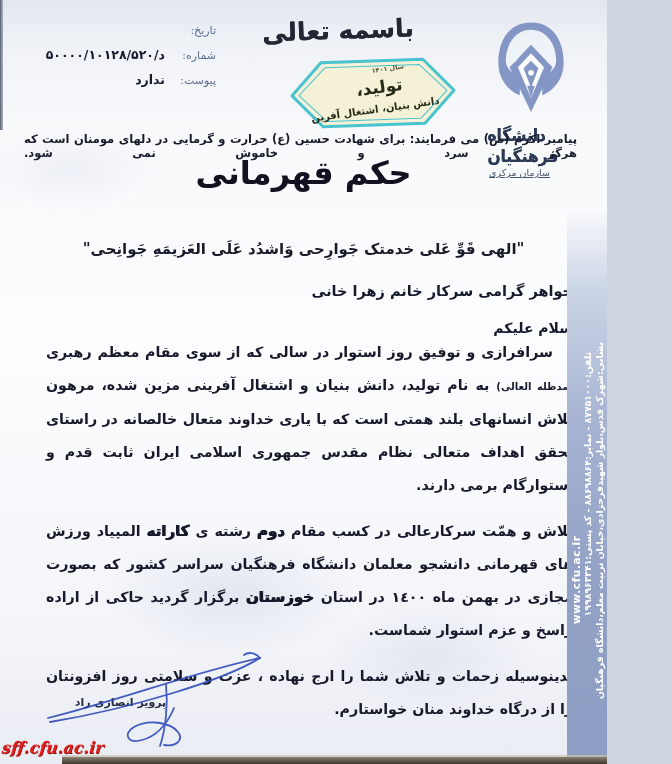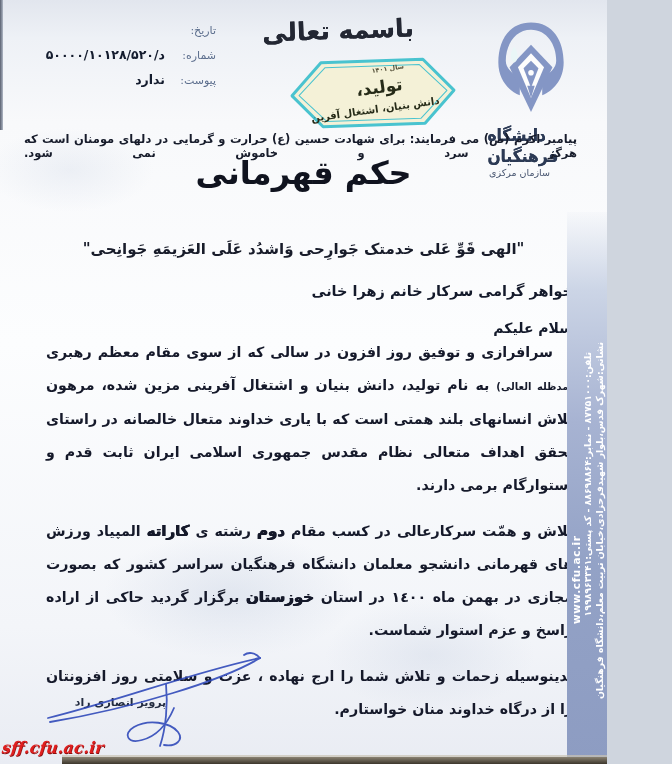--- a/index.html
+++ b/index.html
@@ -20,21 +20,21 @@
   .meta-value{font-size:12.5px;font-weight:bold;color:#141c2e;direction:ltr;unicode-bidi:isolate;}
   
   .bismillah{position:absolute;top:16px;left:250px;width:176px;text-align:center;
     font-size:25px;font-weight:bold;color:#232733;transform:rotate(-2deg);
     text-shadow:0 0 .5px #232733;}
   .seal{position:absolute;top:58px;left:288px;width:170px;height:70px;transform:rotate(-2deg);}
   
   .logo{position:absolute;top:18px;right:10px;width:108px;text-align:left;}
   .logo-name{font-size:15px;font-weight:bold;color:#2c3a55;transform:scale(1.03,1.15);margin-top:2px;
     text-shadow:0 0 .4px #2c3a55;}
-  .logo-org{font-size:9.5px;color:#46546f;margin-top:3px;letter-spacing:1px;}
+  .logo-org{font-size:9.5px;color:#46546f;margin-top:3px;letter-spacing:1px;text-decoration:underline;}
   
   .hadith{position:absolute;top:132px;right:30px;left:24px;font-size:11.5px;font-weight:bold;
     color:#171c2b;text-align:justify;text-align-last:justify;}
   .doc-title{position:absolute;top:154px;left:0;right:0;text-align:center;
     font-size:32px;font-weight:bold;color:#10131f;}
   .invocation{position:absolute;top:240px;left:0;right:0;text-align:center;
     font-size:15px;font-weight:bold;color:#181c2a;}
   .addressee{position:absolute;top:283px;right:34px;font-size:14.5px;font-weight:bold;color:#141a2b;}
   .salutation{position:absolute;top:320px;right:34px;font-size:14px;font-weight:bold;color:#141a2b;}
   .body-text{position:absolute;top:336px;right:34px;left:46px;font-size:14.2px;font-weight:bold;
@@ -118,21 +118,21 @@
   <div class="hadith">پیامبر اکرم (ص) می فرمایند: برای شهادت حسین (ع) حرارت و گرمایی در دلهای مومنان است که هرگز سرد و خاموش نمی شود.</div>
 
   <div class="doc-title">حکم قهرمانی</div>
 
   <div class="invocation">"الهی قَوِّ عَلی خدمتک جَوارِحی وَاشدُد عَلَی العَزیمَهِ جَوانِحی"</div>
 
   <div class="addressee">خواهر گرامی سرکار خانم  زهرا خانی</div>
   <div class="salutation">سلام علیکم</div>
 
   <div class="body-text">
-    <p class="indent"><span>سرافرازی و توفیق روز افزون در سالی که از سوی مقام معظم رهبری </span><span class="seg-small">(مدظله العالی)</span><span> به نام تولید، دانش بنیان و اشتغال آفرینی مزین شده، مرهون تلاش انسانهای بلند همتی است که با یاری خداوند متعال خالصانه در راستای تحقق اهداف متعالی نظام مقدس جمهوری اسلامی ایران ثابت قدم و استوارگام برمی دارند.</span></p>
+    <p class="indent"><span>سرافرازی و توفیق روز استوار در سالی که از سوی مقام معظم رهبری </span><span class="seg-small">(مدظله العالی)</span><span> به نام تولید، دانش بنیان و اشتغال آفرینی مزین شده، مرهون تلاش انسانهای بلند همتی است که با یاری خداوند متعال خالصانه در راستای تحقق اهداف متعالی نظام مقدس جمهوری اسلامی ایران ثابت قدم و استوارگام برمی دارند.</span></p>
     <p><span>تلاش و همّت سرکارعالی در کسب مقام </span><span class="seg-b">دوم</span><span> رشته ی </span><span class="seg-b">کاراته</span><span> المپیاد ورزش های قهرمانی دانشجو معلمان دانشگاه فرهنگیان سراسر کشور که بصورت مجازی در بهمن ماه ١٤٠٠ در استان </span><span class="seg-b">خوزستان</span><span> برگزار گردید حاکی از اراده راسخ و عزم استوار شماست.</span></p>
     <p><span>بدینوسیله زحمات و تلاش شما را ارج نهاده ، عزت و سلامتی روز افزونتان را از درگاه خداوند منان خواستارم.</span></p>
   </div>
 
   <div class="sig-block">
     <div class="sig-name">پرویز انصاری راد</div>
   </div>
   <svg class="sig-svg" viewBox="0 0 240 104">
     <g fill="none" stroke="#2c46b8" stroke-width="1.8" stroke-linecap="round" opacity="0.88">
       <path d="M14,70 C80,54 160,24 226,10"></path>

